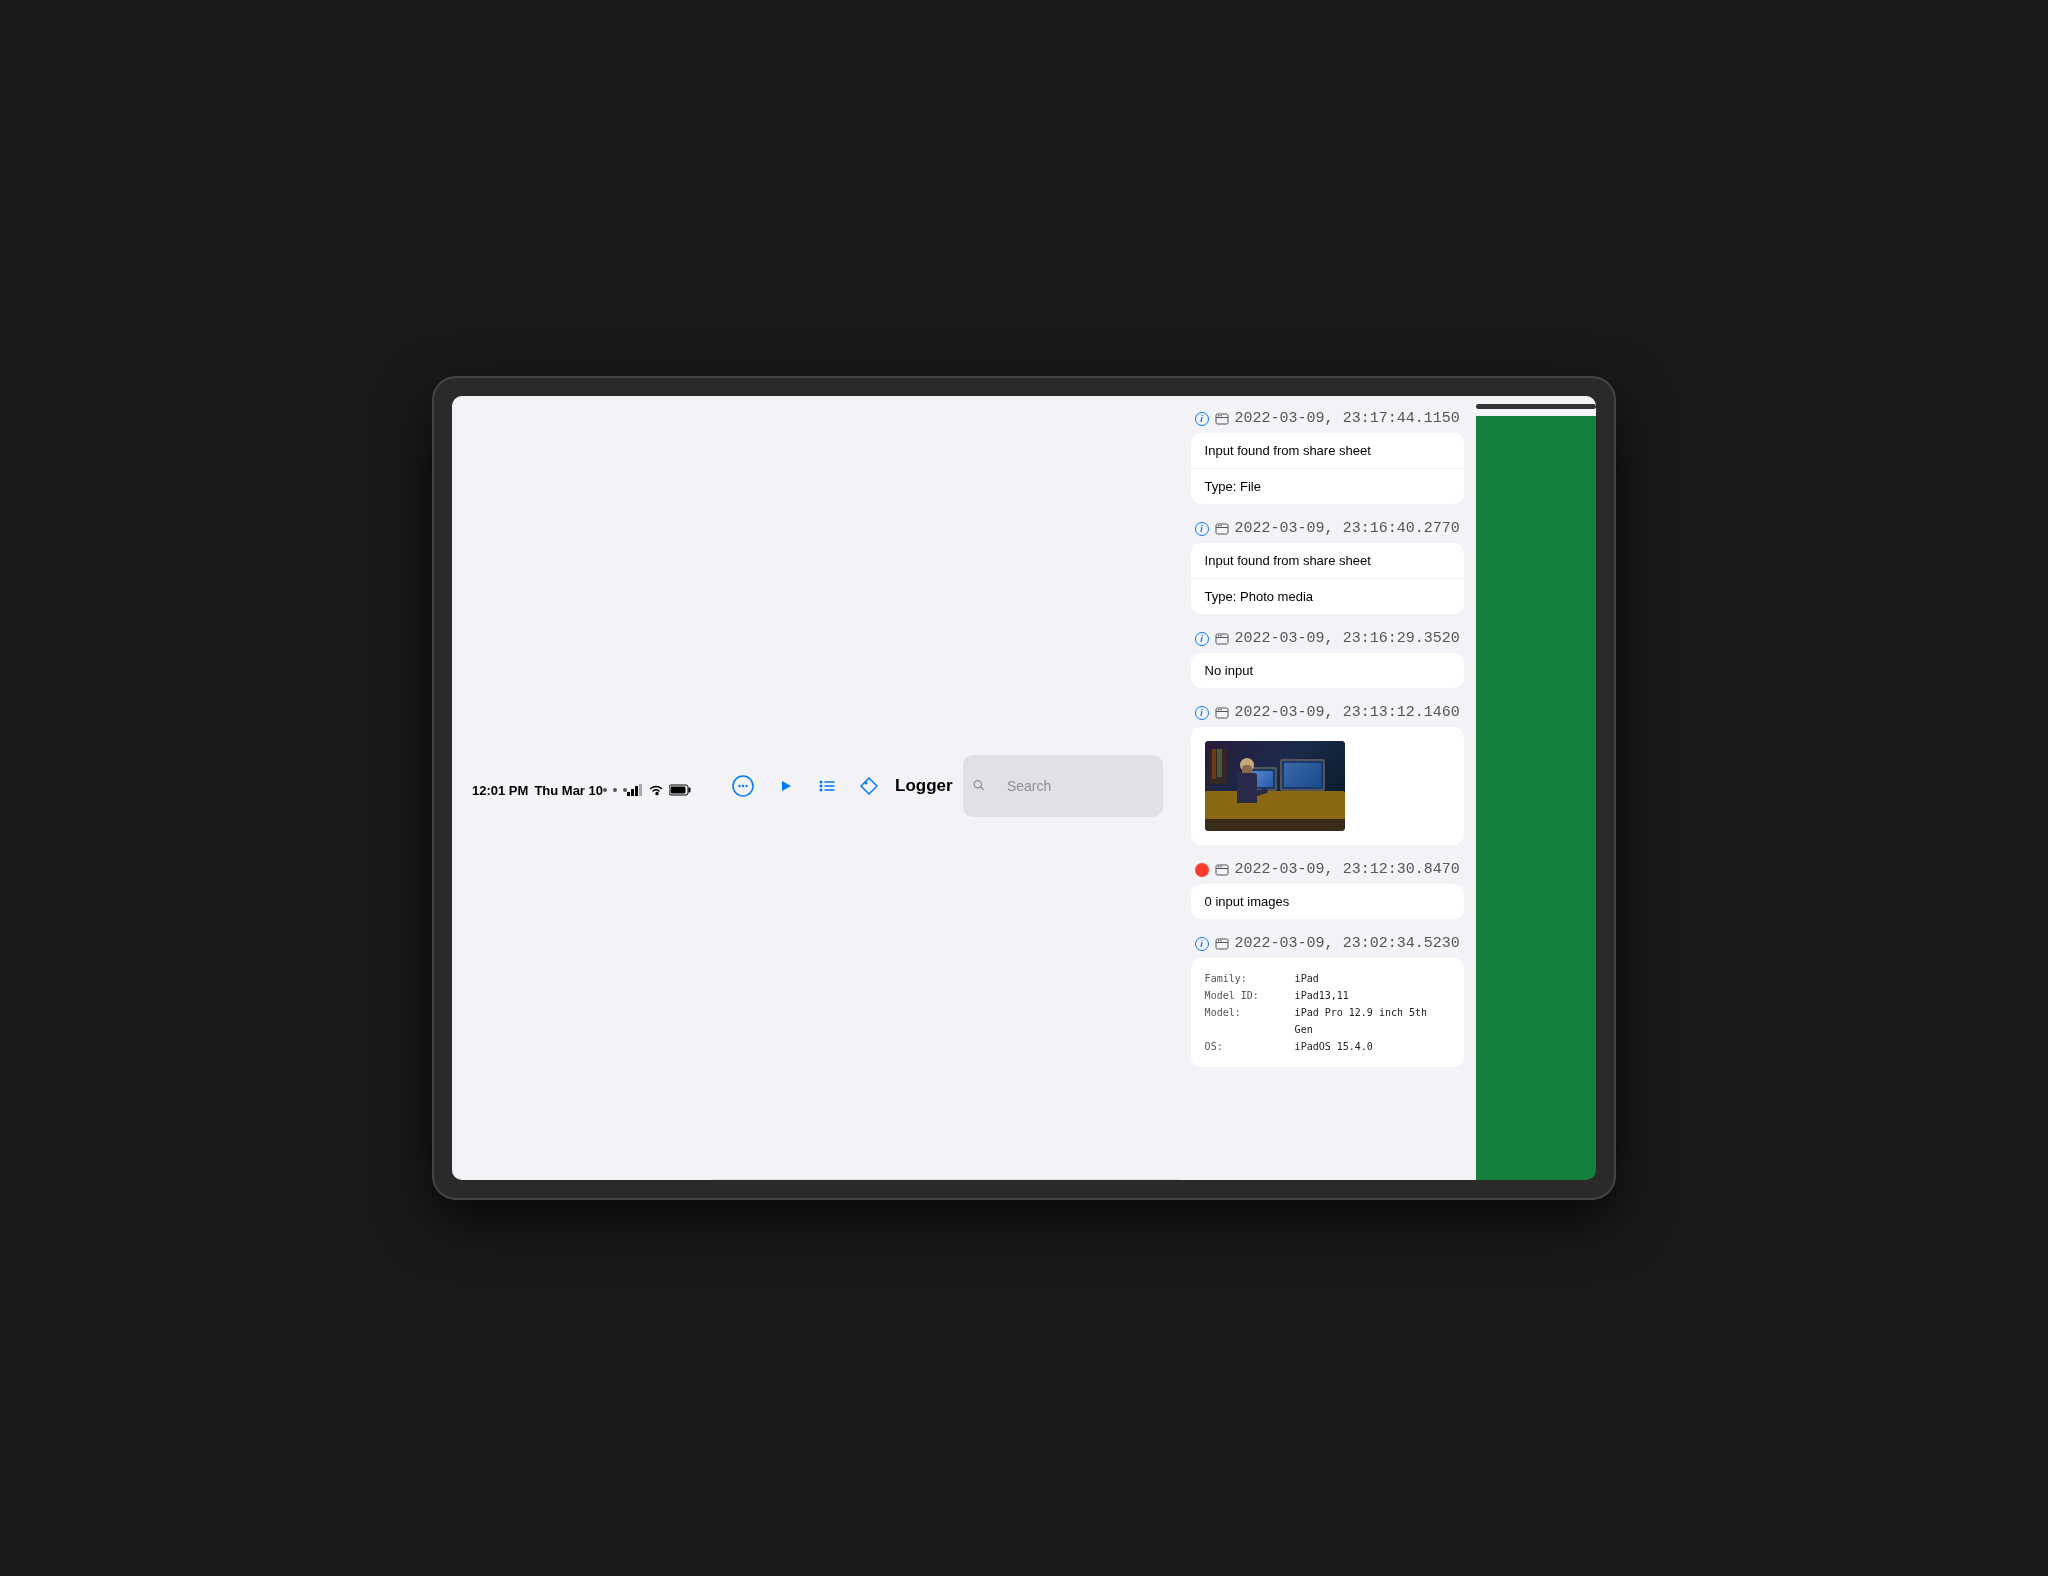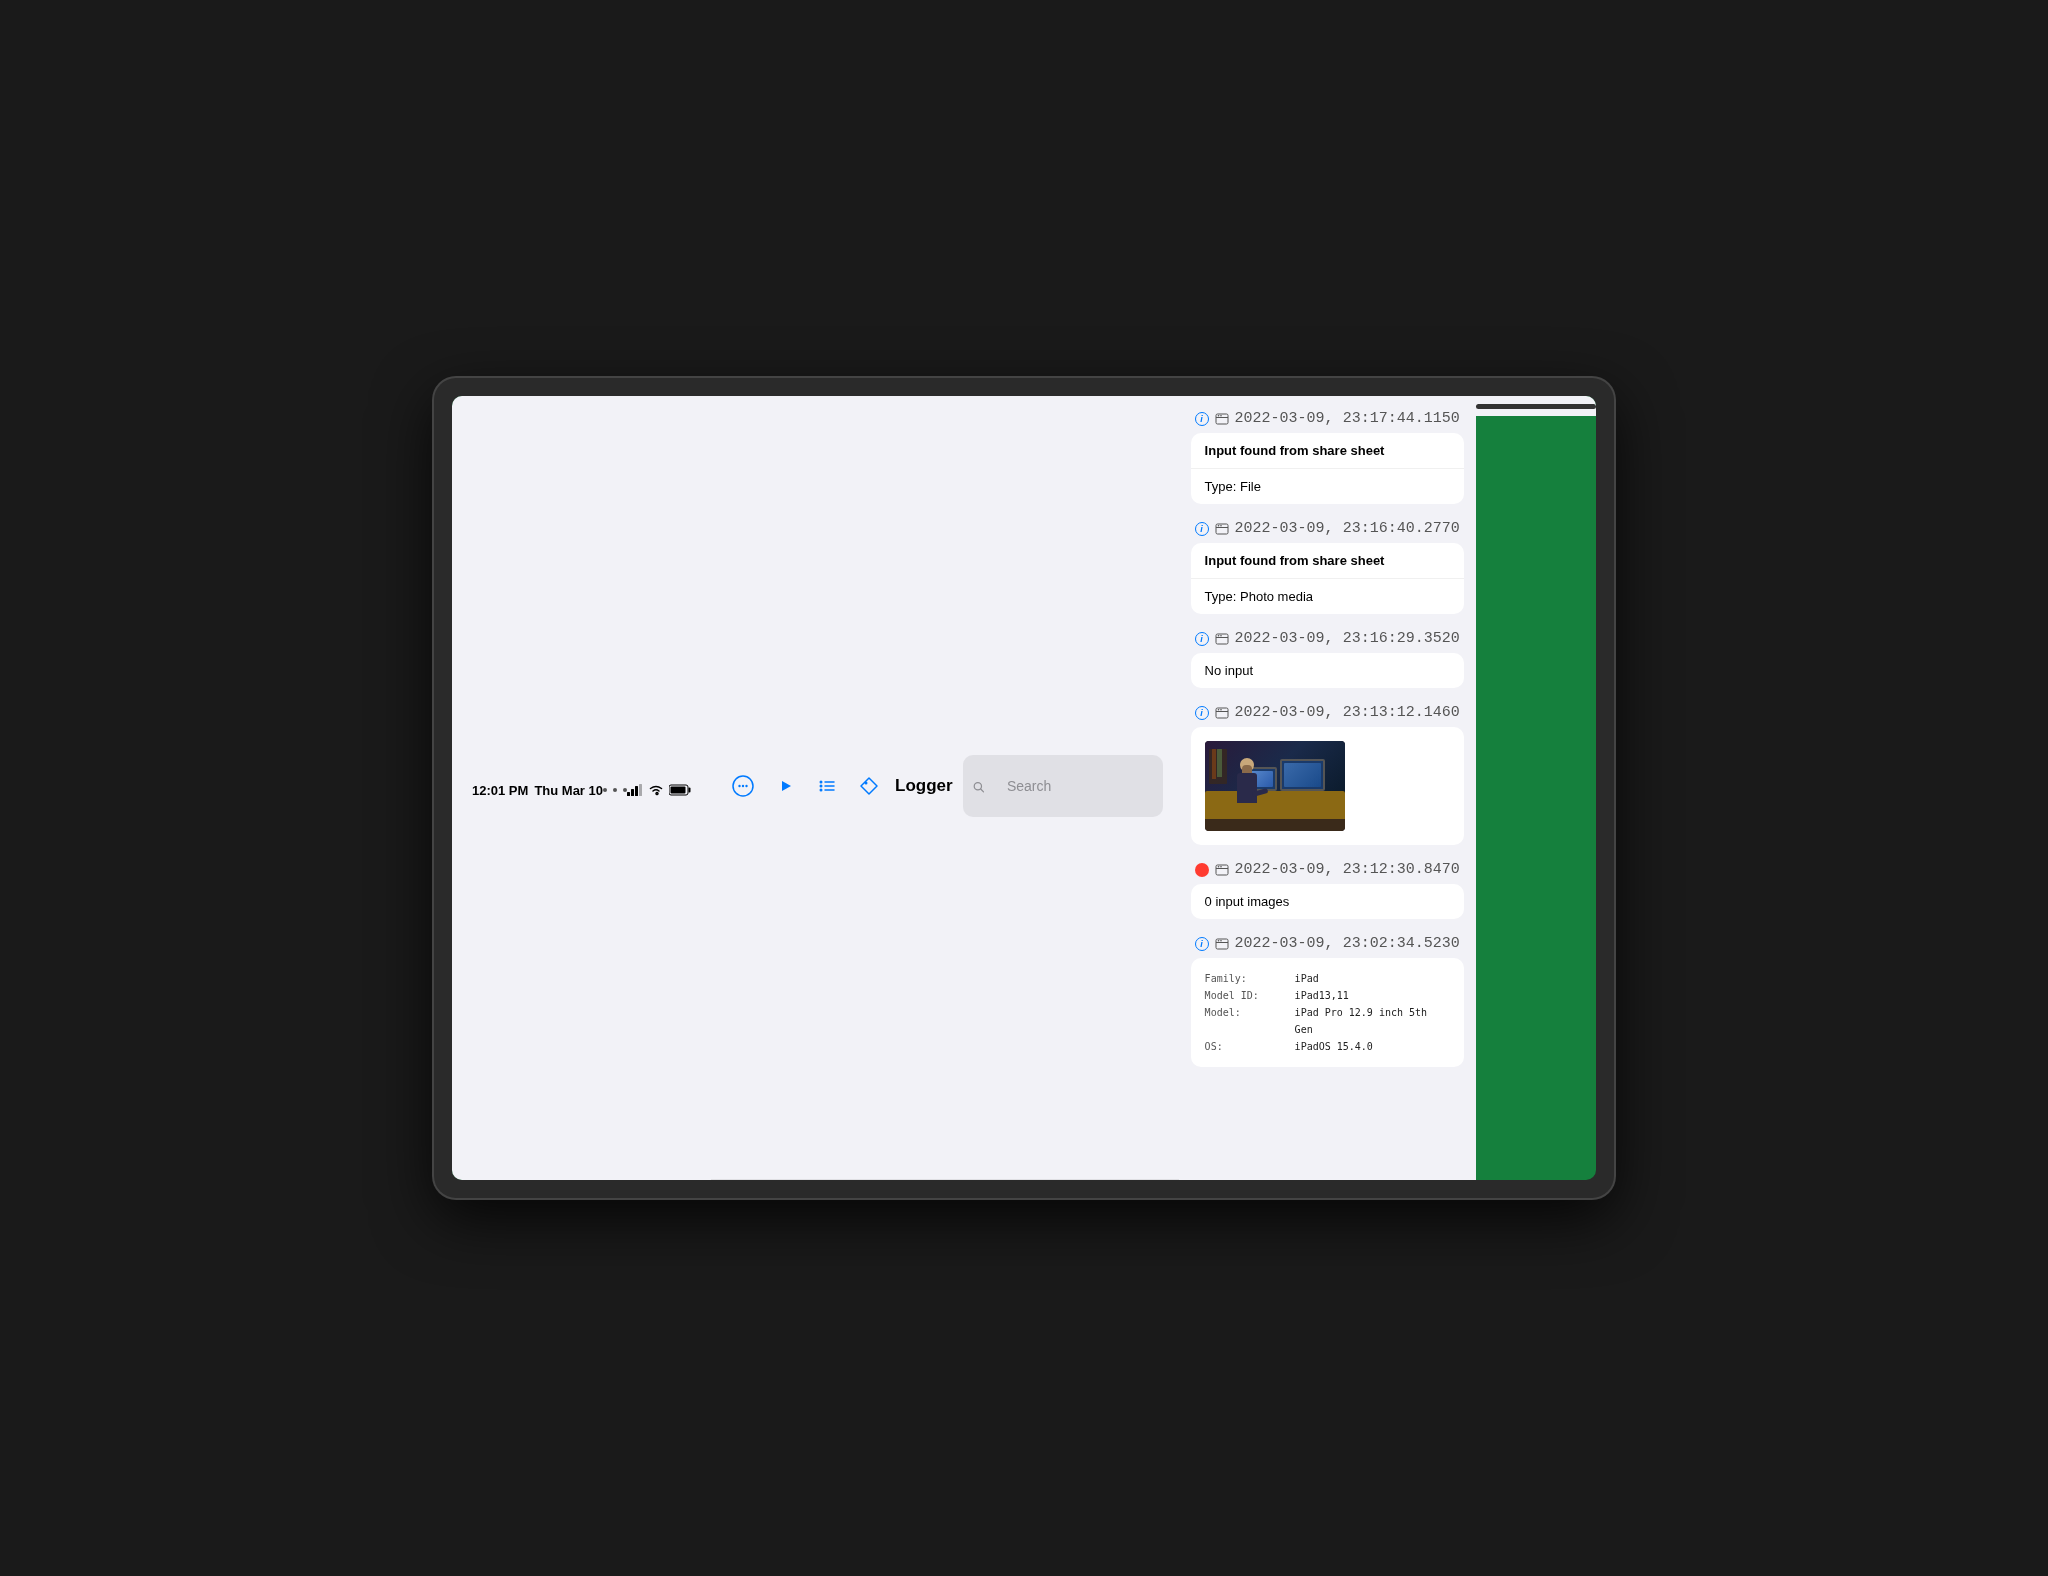--- a/index.html
+++ b/index.html
@@ -103,21 +103,21 @@
     .nav-title {
       flex: 1;
       text-align: center;
       font-size: 17px;
       font-weight: 600;
       color: #000;
     }
 
     .search-bar {
       display: flex;
-      align-items: flex-end;
+      align-items: flex-start;
       background: rgba(142,142,147,0.18);
       border-radius: 10px;
       padding: 23px 10px;
       gap: 23px;
       width: 200px;
     }
 
     .search-bar input {
       border: none;
       background: transparent;
@@ -213,21 +213,21 @@
       font-size: 13px;
       color: #000;
       border-bottom: 1px solid #f0f0f0;
     }
 
     .log-card-row:last-child {
       border-bottom: none;
     }
 
     .log-card-row.bold {
-      font-weight: 700;
+      font-weight: 400;
     }
 
     .log-image-placeholder {
       width: 140px;
       height: 90px;
       border-radius: 4px;
       overflow: hidden;
       margin: 4px 0;
       flex-shrink: 0;
     }

